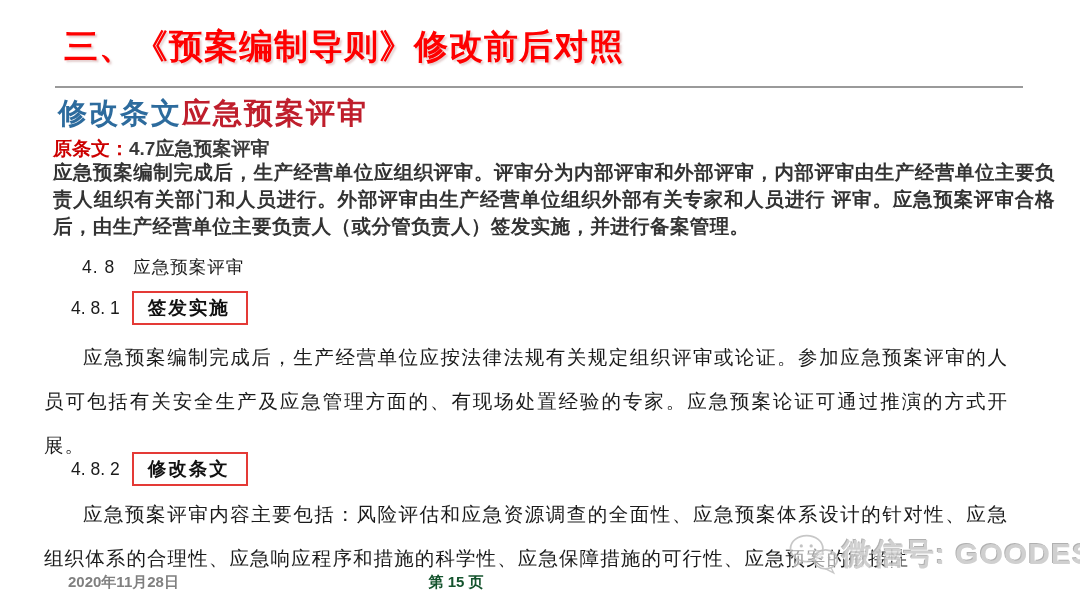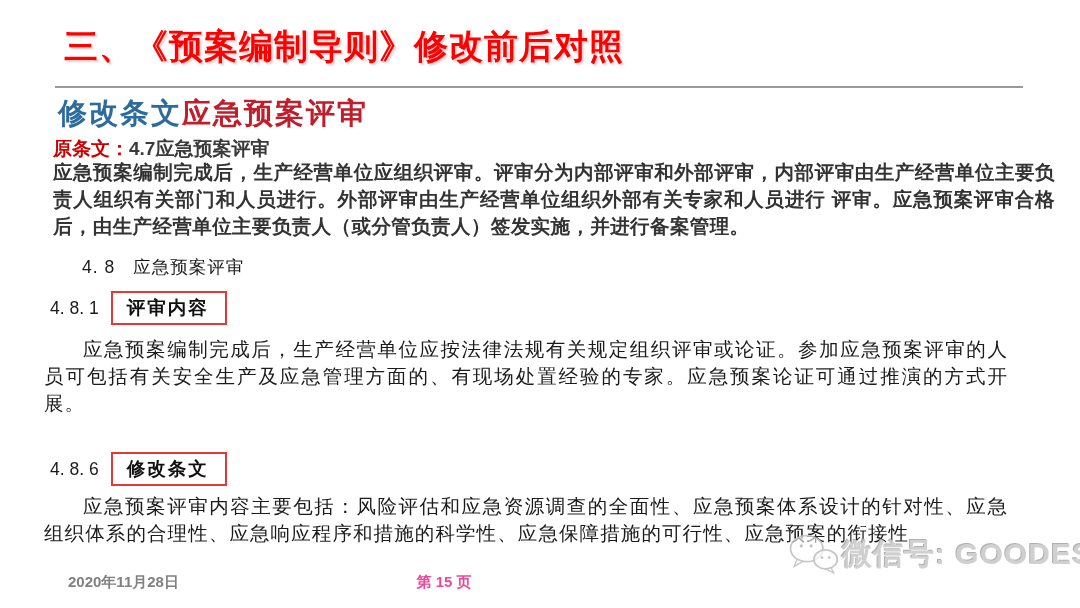--- a/index.html
+++ b/index.html
@@ -61,58 +61,59 @@
     letter-spacing: 1px;
     color: #1b1b1b;
     white-space: nowrap;
   }
   .sec-heading .sec-title { margin-left: 18px; }
 
   .sub-row {
     display: flex; align-items: center;
     font-size: 17.5px; color: #1b1b1b;
     white-space: nowrap;
+    margin-left: 21px;
   }
   .sub-row-1 { left: 50px; top: 291px; }
   .sub-row-2 { left: 50px; top: 452px; }
   .red-box {
     display: inline-block;
     margin-left: 12px;
     border: 2px solid #E43A36;
     padding: 2px 16px 3px 14px;
     font-size: 18.5px; font-weight: 700;
     color: #111111;
     letter-spacing: 2px;
   }
 
   .doc-body {
     left: 44px;
     width: 964px;
     font-size: 19.5px; font-weight: 400;
     font-family: "Liberation Serif", "DejaVu Serif", serif;
     color: #1b1b1b;
-    line-height: 27px;
+    line-height: 44px;
     letter-spacing: 1.1px;
     text-align: justify;
     text-indent: 2em;
   }
   .doc-body-1 { top: 336px; }
   .doc-body-2 { top: 493px; }
 
   .footer-date {
     left: 68px; top: 573px;
     font-size: 15px; font-weight: 700;
     color: #808080;
     white-space: nowrap;
   }
   .footer-page {
-    left: 4px; top: 573px; width: 880px;
+    left: 16px; top: 573px; width: 880px;
     text-align: center;
     font-size: 15px; font-weight: 600;
-    color: #ec4899;
+    color: #14532d;
     pointer-events: none;
   }
 
   .watermark {
     left: 786px; top: 531px;
     display: flex; align-items: center;
     gap: 2px;
     opacity: 0.9;
   }
   .watermark .wm-text {
@@ -136,27 +137,27 @@
   <h2 class="abs subheading"><span class="blue">修改条文</span><span class="red">应急预案评审</span></h2>
 
   <p class="abs orig-label"><span class="lbl">原条文：</span><span class="num">4.7应急预案评审</span></p>
 
   <p class="abs orig-body">应急预案编制完成后，生产经营单位应组织评审。评审分为内部评审和外部评审，内部评审由生产经营单位主要负责人组织有关部门和人员进行。外部评审由生产经营单位组织外部有关专家和人员进行 评审。应急预案评审合格后，由生产经营单位主要负责人（或分管负责人）签发实施，并进行备案管理。</p>
 
   <p class="abs sec-heading doc"><span class="sec-no">4. 8</span><span class="sec-title">应急预案评审</span></p>
 
   <div class="abs sub-row sub-row-1">
     <span class="sub-no">4. 8. 1</span>
-    <span class="red-box">评审内容</span>
+    <span class="red-box">签发实施</span>
   </div>
 
   <p class="abs doc-body doc-body-1">应急预案编制完成后，生产经营单位应按法律法规有关规定组织评审或论证。参加应急预案评审的人员可包括有关安全生产及应急管理方面的、有现场处置经验的专家。应急预案论证可通过推演的方式开展。</p>
 
   <div class="abs sub-row sub-row-2">
-    <span class="sub-no">4. 8. 6</span>
+    <span class="sub-no">4. 8. 2</span>
     <span class="red-box">修改条文</span>
   </div>
 
   <p class="abs doc-body doc-body-2">应急预案评审内容主要包括：风险评估和应急资源调查的全面性、应急预案体系设计的针对性、应急组织体系的合理性、应急响应程序和措施的科学性、应急保障措施的可行性、应急预案的衔接性</p>
 
   <span class="abs footer-date">2020年11月28日</span>
 
   <div class="abs footer-page">第 15 页</div>
 
   <div class="abs watermark">

